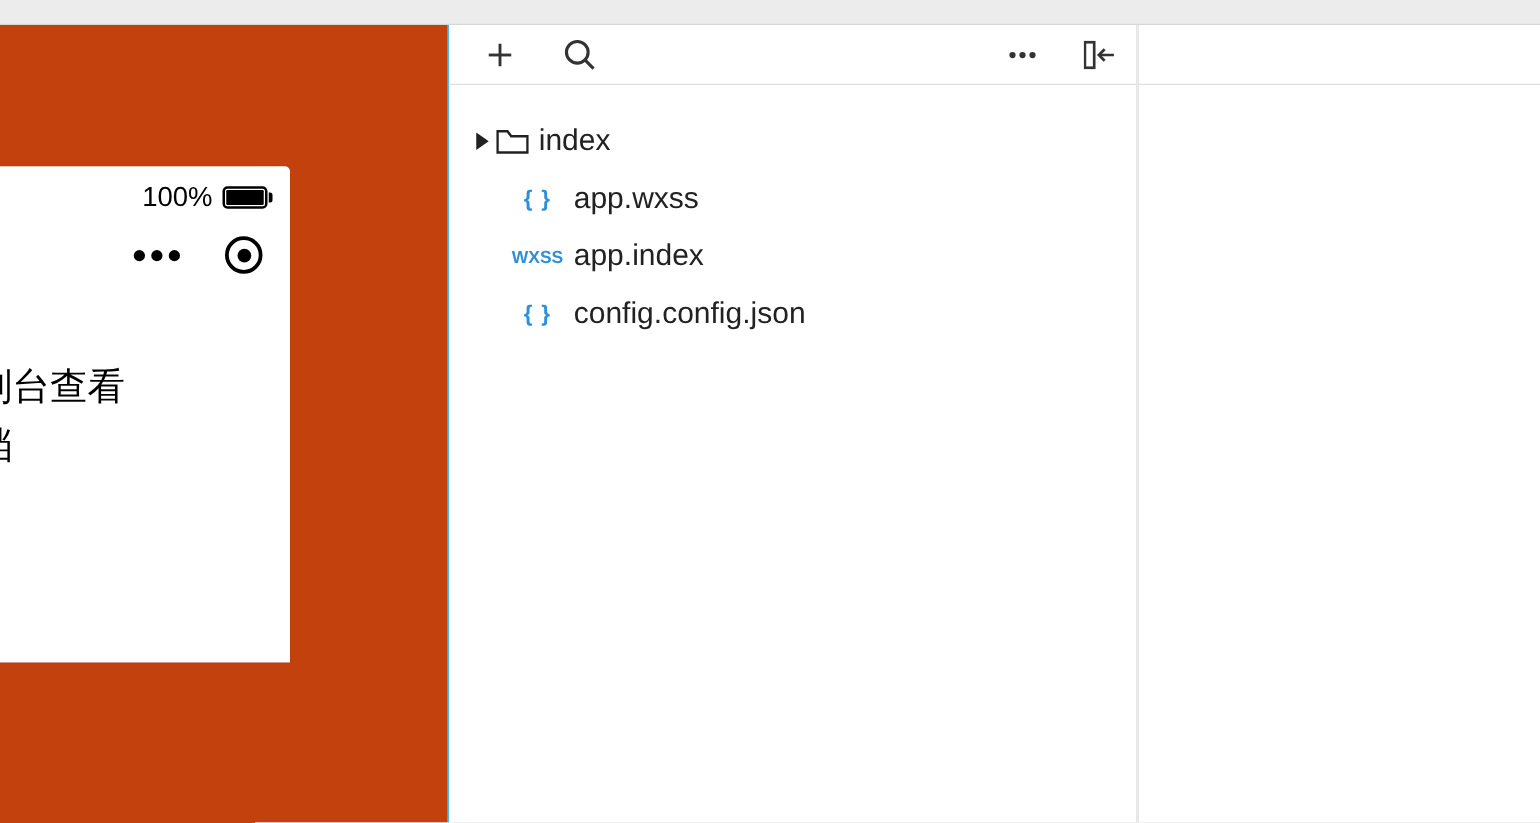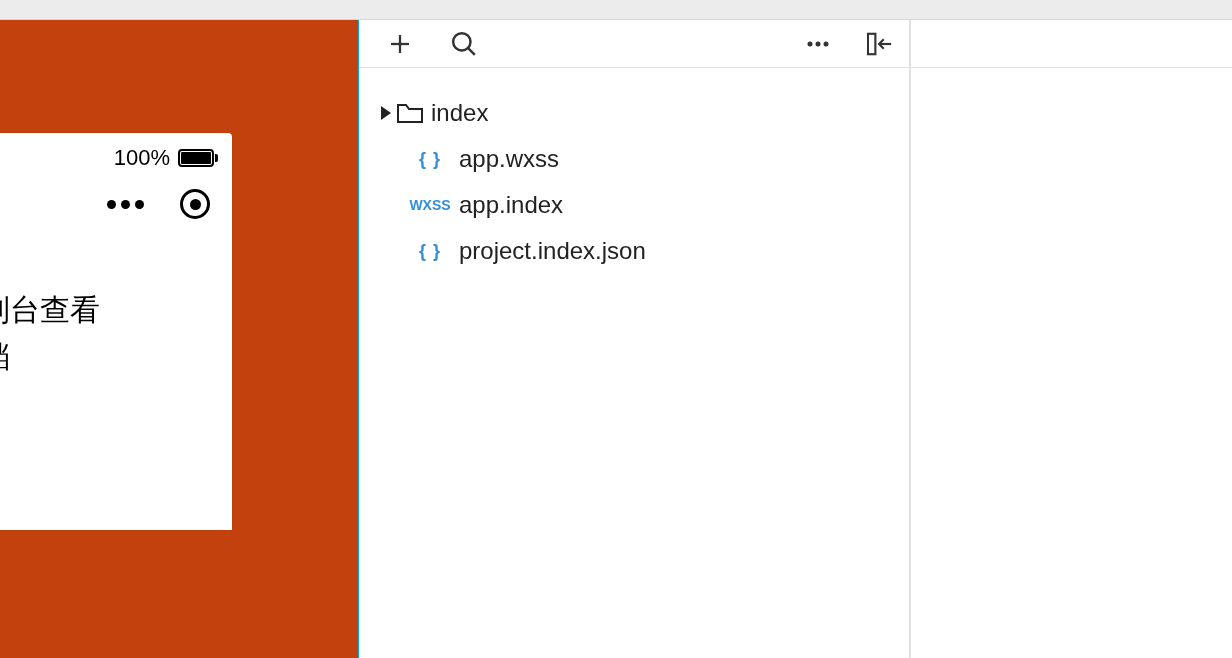--- a/index.html
+++ b/index.html
@@ -280,21 +280,21 @@
         <span class="file-name">app.wxss</span>
       </div>
 
       <div class="tree-item">
         <span class="file-type-icon wxss-color">WXSS</span>
         <span class="file-name">app.index</span>
       </div>
 
       <div class="tree-item">
         <span class="file-type-icon json-color">{ }</span>
-        <span class="file-name">project.index.json</span>
+        <span class="file-name">config.config.json</span>
       </div>
     </div>
   </div>
 
   <div class="right-col">
     <div class="right-toolbar"></div>
   </div>
 
 </div>
 

